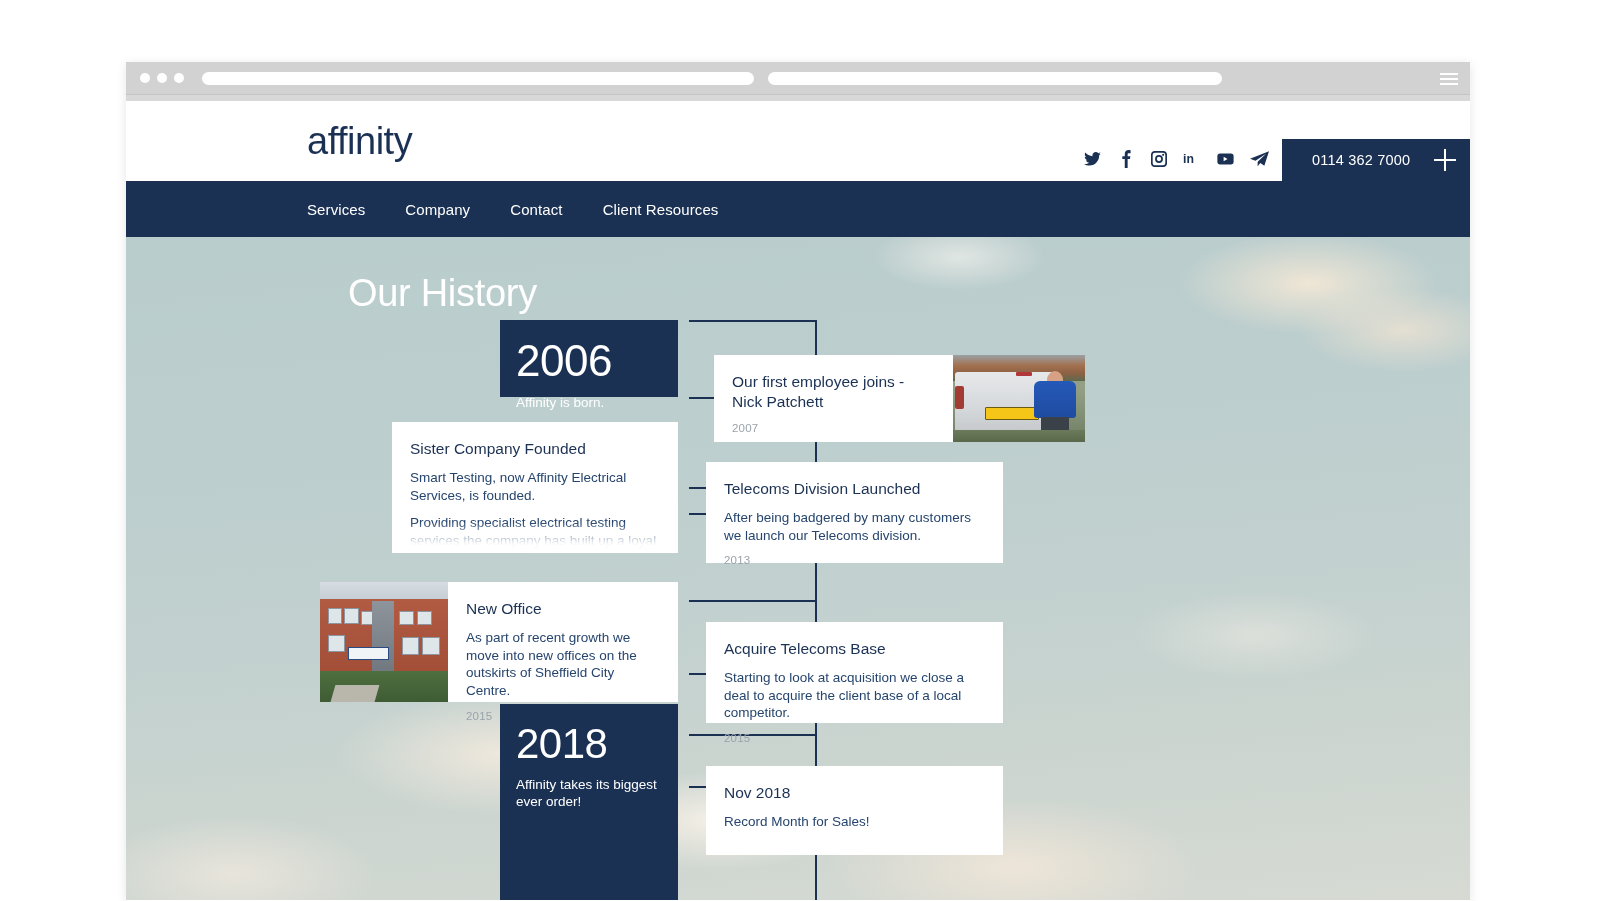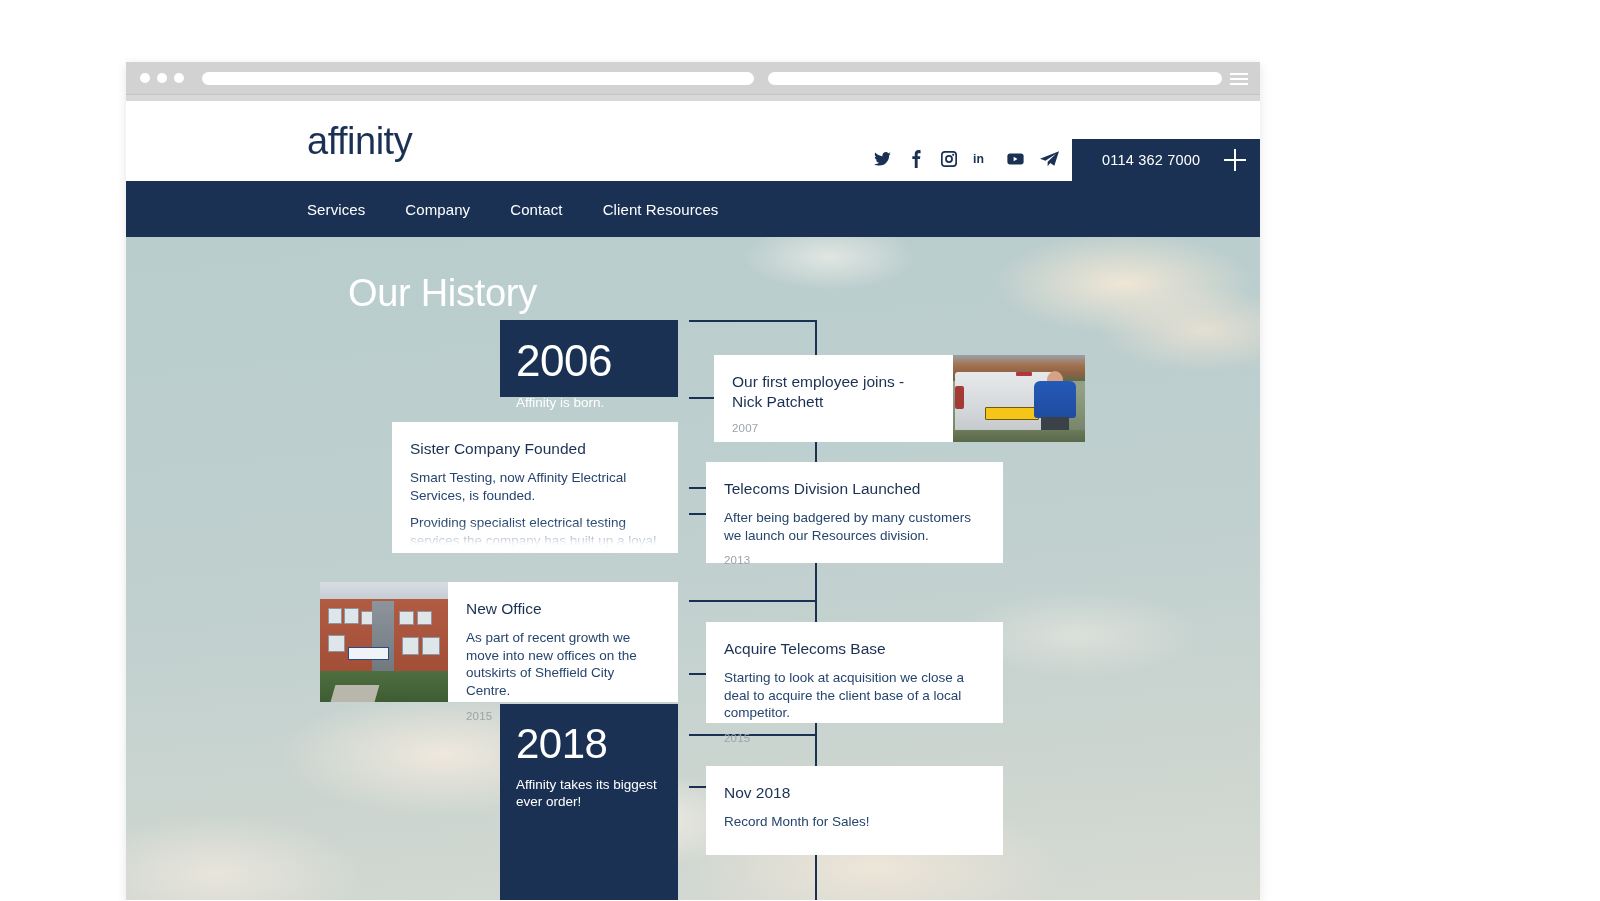--- a/index.html
+++ b/index.html
@@ -14,21 +14,21 @@
     overflow: hidden;
     font-family: "Liberation Sans", sans-serif;
     -webkit-font-smoothing: antialiased;
   }
 
   
   #browser-window {
     position: absolute;
     left: 126px;
     top: 62px;
-    width: 1134px;
+    width: 1344px;
     height: 839px;
     background: #ffffff;
     box-shadow: 0 2px 10px rgba(0,0,0,0.10);
     overflow: hidden;
   }
   #browser-chrome {
     position: relative;
     height: 32px;
     background: #d2d2d2;
     border-bottom: 1px solid #c4c4c4;
@@ -499,21 +499,21 @@
       <div class="sister-body">
         <div class="event-title">Sister Company Founded</div>
         <div class="event-text">Smart Testing, now Affinity Electrical Services, is founded.</div>
         <div id="sister-fade-text" class="event-text">Providing specialist electrical testing services the company has built up a loyal customer base</div>
       </div>
 
     </div>
 
     <div class="tl-card event" style="left:580px; top:225px; width:297px; height:101px;">
       <div class="event-title">Telecoms Division Launched</div>
-      <div class="event-text">After being badgered by many customers we launch our Resources division.</div>
+      <div class="event-text">After being badgered by many customers we launch our Telecoms division.</div>
       <div class="event-date">2013</div>
     </div>
 
     <div class="tl-card" id="card-new-office" style="left:322px; top:345px; width:230px; height:120px;">
       <div id="thumb-office">
         <div class="sky"></div>
         <div class="brick"></div>
         <div class="win" style="left:6%;  top:22%; width:10%; height:11%;"></div>
         <div class="win" style="left:19%; top:22%; width:10%; height:11%;"></div>
         <div class="win" style="left:32%; top:24%; width:8%;  height:10%;"></div>

